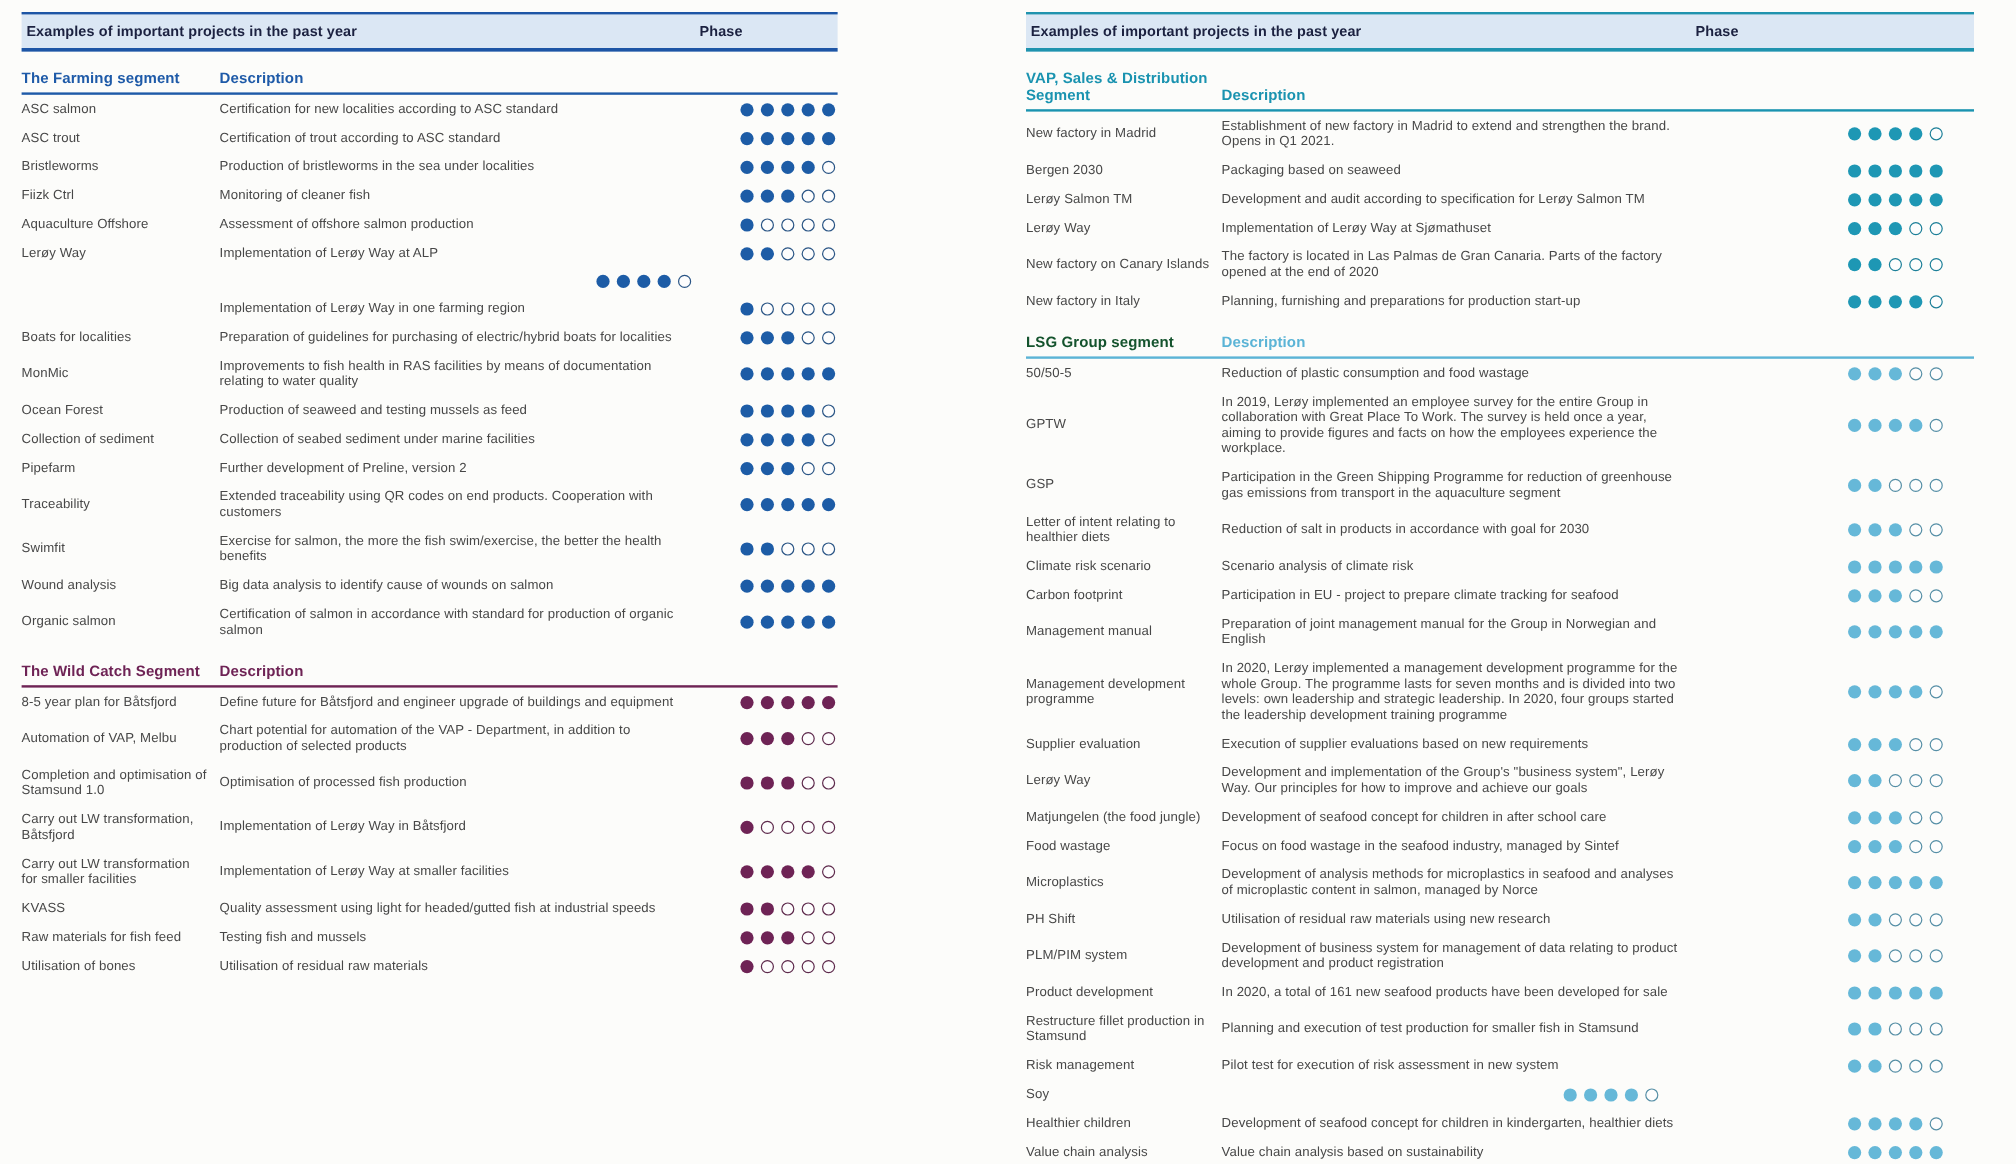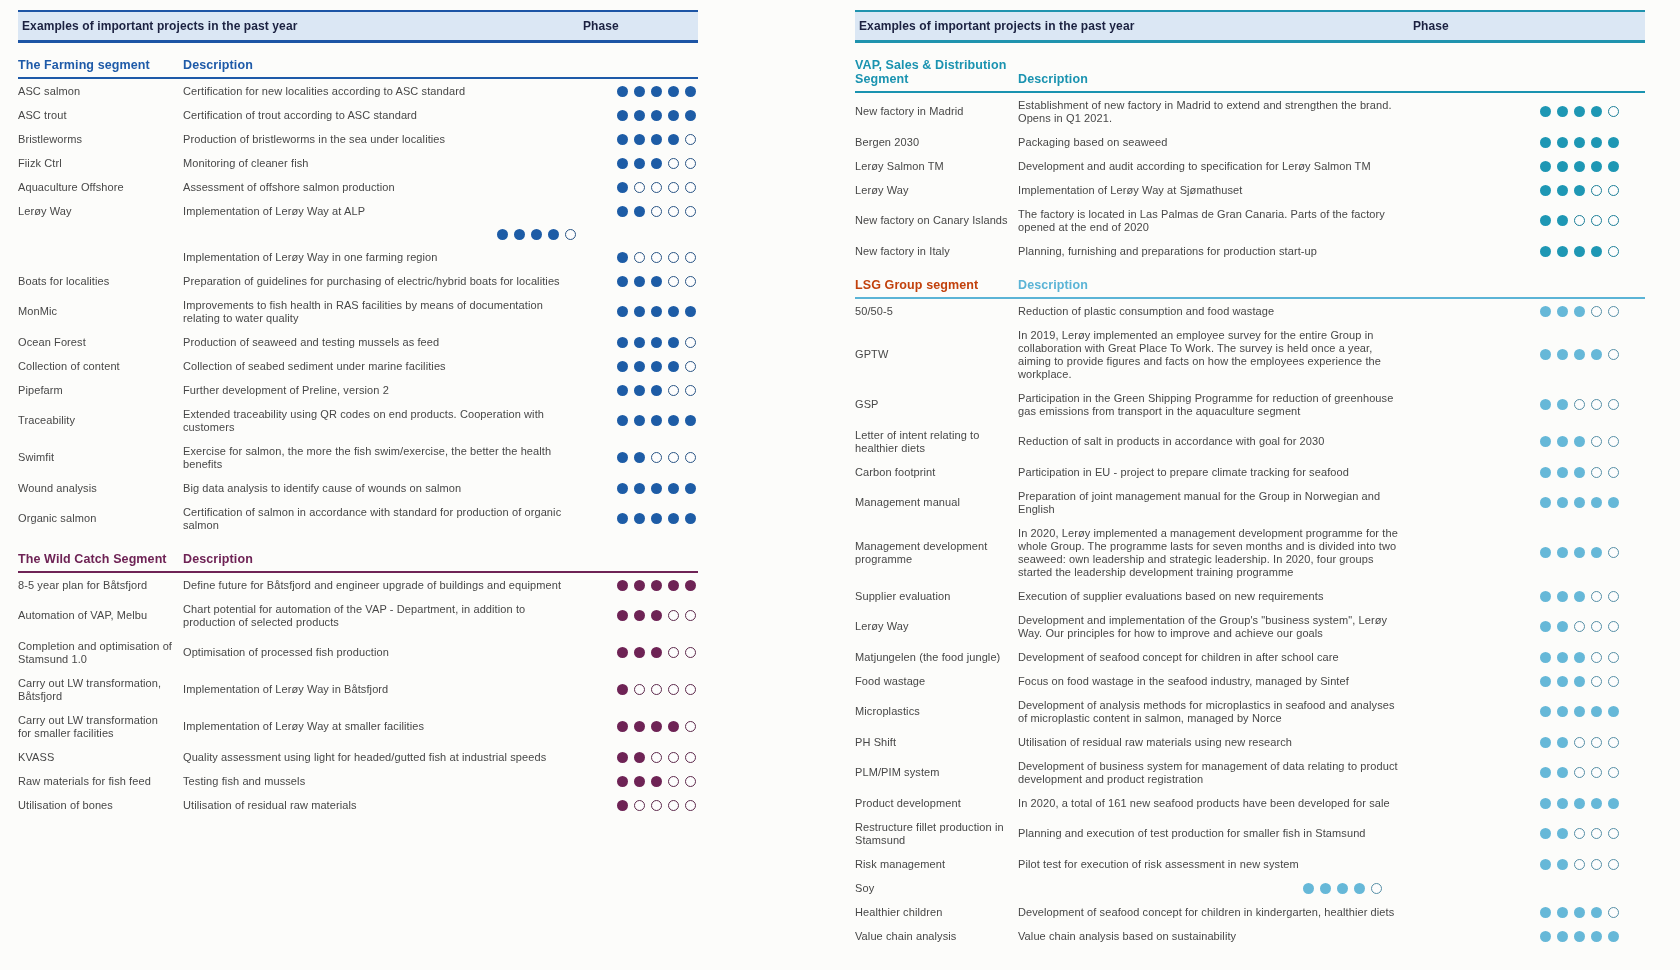--- a/index.html
+++ b/index.html
@@ -205,21 +205,21 @@
         <div class="cell-desc">Production of seaweed and testing mussels as feed</div>
         <div class="cell-phase">
           <span class="dot filled" style="background: rgb(29, 92, 166);"></span>
           <span class="dot filled" style="background: rgb(29, 92, 166);"></span>
           <span class="dot filled" style="background: rgb(29, 92, 166);"></span>
           <span class="dot filled" style="background: rgb(29, 92, 166);"></span>
           <span class="dot" style="border-color: rgb(42, 85, 133);"></span>
         </div>
       </div>
       <div class="table-row">
-        <div class="cell-name">Collection of content</div>
+        <div class="cell-name">Collection of sediment</div>
         <div class="cell-desc">Collection of seabed sediment under marine facilities</div>
         <div class="cell-phase">
           <span class="dot filled" style="background: rgb(29, 92, 166);"></span>
           <span class="dot filled" style="background: rgb(29, 92, 166);"></span>
           <span class="dot filled" style="background: rgb(29, 92, 166);"></span>
           <span class="dot filled" style="background: rgb(29, 92, 166);"></span>
           <span class="dot" style="border-color: rgb(42, 85, 133);"></span>
         </div>
       </div>
       <div class="table-row">
@@ -441,21 +441,21 @@
         <div class="cell-desc">Planning, furnishing and preparations for production start-up</div>
         <div class="cell-phase">
           <span class="dot filled" style="background: rgb(30, 151, 180);"></span>
           <span class="dot filled" style="background: rgb(30, 151, 180);"></span>
           <span class="dot filled" style="background: rgb(30, 151, 180);"></span>
           <span class="dot filled" style="background: rgb(30, 151, 180);"></span>
           <span class="dot" style="border-color: rgb(28, 127, 152);"></span>
         </div>
       </div>
       <div class="section-heading" style="border-bottom-color: rgb(91, 180, 214);">
-        <div class="sec-label" style="color: #c2410c;">LSG Group segment</div>
+        <div class="sec-label" style="color: #14532d;">LSG Group segment</div>
         <div class="sec-desc-label" style="color: rgb(91, 180, 214);">Description</div>
         <div></div>
       </div>
       <div class="table-row">
         <div class="cell-name">50/50-5</div>
         <div class="cell-desc">Reduction of plastic consumption and food wastage</div>
         <div class="cell-phase">
           <span class="dot filled" style="background: rgb(102, 184, 216);"></span>
           <span class="dot filled" style="background: rgb(102, 184, 216);"></span>
           <span class="dot filled" style="background: rgb(102, 184, 216);"></span>
@@ -490,20 +490,31 @@
         <div class="cell-desc">Reduction of salt in products in accordance with goal for 2030</div>
         <div class="cell-phase">
           <span class="dot filled" style="background: rgb(102, 184, 216);"></span>
           <span class="dot filled" style="background: rgb(102, 184, 216);"></span>
           <span class="dot filled" style="background: rgb(102, 184, 216);"></span>
           <span class="dot" style="border-color: rgb(86, 143, 166);"></span>
           <span class="dot" style="border-color: rgb(86, 143, 166);"></span>
         </div>
       </div>
       <div class="table-row">
+        <div class="cell-name">Climate risk scenario</div>
+        <div class="cell-desc">Scenario analysis of climate risk</div>
+        <div class="cell-phase">
+          <span class="dot filled" style="background: rgb(102, 184, 216);"></span>
+          <span class="dot filled" style="background: rgb(102, 184, 216);"></span>
+          <span class="dot filled" style="background: rgb(102, 184, 216);"></span>
+          <span class="dot filled" style="background: rgb(102, 184, 216);"></span>
+          <span class="dot filled" style="background: rgb(102, 184, 216);"></span>
+        </div>
+      </div>
+      <div class="table-row">
         <div class="cell-name">Carbon footprint</div>
         <div class="cell-desc">Participation in EU - project to prepare climate tracking for seafood</div>
         <div class="cell-phase">
           <span class="dot filled" style="background: rgb(102, 184, 216);"></span>
           <span class="dot filled" style="background: rgb(102, 184, 216);"></span>
           <span class="dot filled" style="background: rgb(102, 184, 216);"></span>
           <span class="dot" style="border-color: rgb(86, 143, 166);"></span>
           <span class="dot" style="border-color: rgb(86, 143, 166);"></span>
         </div>
       </div>
@@ -513,21 +524,21 @@
         <div class="cell-phase">
           <span class="dot filled" style="background: rgb(102, 184, 216);"></span>
           <span class="dot filled" style="background: rgb(102, 184, 216);"></span>
           <span class="dot filled" style="background: rgb(102, 184, 216);"></span>
           <span class="dot filled" style="background: rgb(102, 184, 216);"></span>
           <span class="dot filled" style="background: rgb(102, 184, 216);"></span>
         </div>
       </div>
       <div class="table-row">
         <div class="cell-name">Management development programme</div>
-        <div class="cell-desc">In 2020, Lerøy implemented a management development programme for the whole Group.  The programme lasts for seven months and is divided into two seaweed: own leadership and strategic leadership. In 2020, four groups started the leadership development training programme</div>
+        <div class="cell-desc">In 2020, Lerøy implemented a management development programme for the whole Group.  The programme lasts for seven months and is divided into two levels: own leadership and strategic leadership. In 2020, four groups started the leadership development training programme</div>
         <div class="cell-phase">
           <span class="dot filled" style="background: rgb(102, 184, 216);"></span>
           <span class="dot filled" style="background: rgb(102, 184, 216);"></span>
           <span class="dot filled" style="background: rgb(102, 184, 216);"></span>
           <span class="dot filled" style="background: rgb(102, 184, 216);"></span>
           <span class="dot" style="border-color: rgb(86, 143, 166);"></span>
         </div>
       </div>
       <div class="table-row">
         <div class="cell-name">Supplier evaluation</div>

